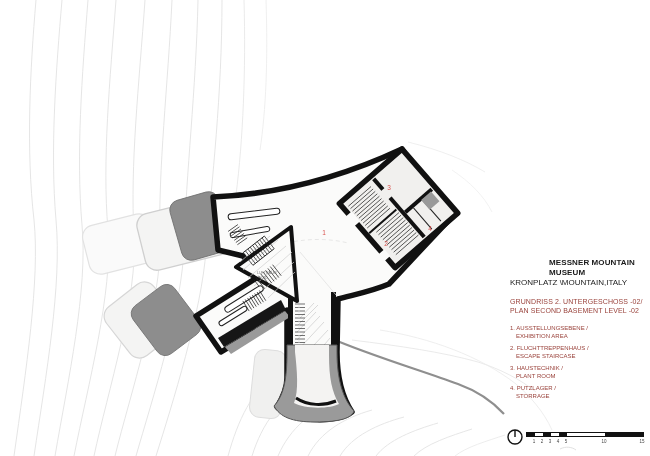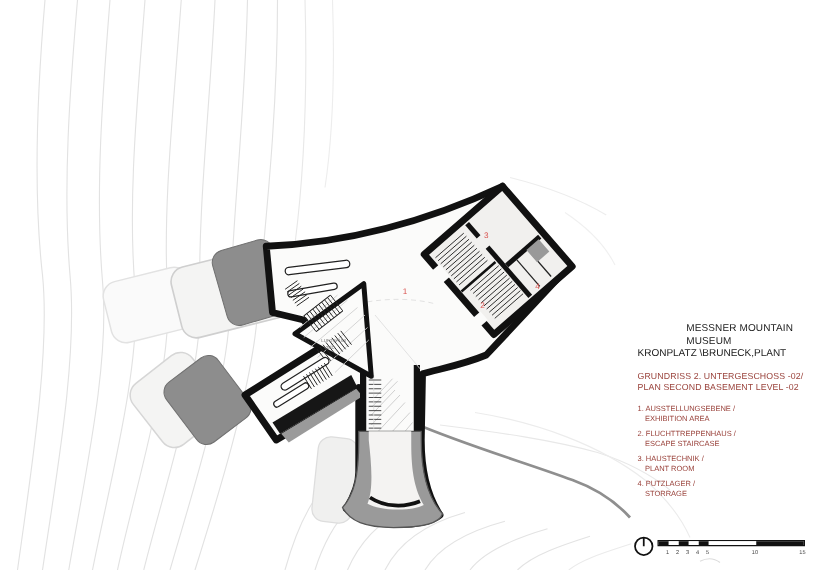--- a/index.html
+++ b/index.html
@@ -1,21 +1,21 @@
 <!DOCTYPE html>
 <html><head>
 <meta charset="utf-8">
 <style>
   html,body{margin:0;padding:0;background:#fff;}
   #stage{position:relative;width:650px;height:456px;background:#ffffff;overflow:hidden;
          font-family:"Liberation Sans",sans-serif;}
   #plan-svg{position:absolute;left:0;top:0;}
   
   #info{position:absolute;left:510px;top:258px;width:135px;color:#1a1a1a;}
-  .t1{font-size:8px;font-weight:normal;line-height:10px;letter-spacing:.1px;padding-left:39px;}
+  .t1{font-size:8px;font-weight:bold;line-height:10px;letter-spacing:.1px;padding-left:39px;}
   .t2{font-size:8px;font-weight:normal;line-height:10px;}
   .plan-title{margin-top:9px;font-size:7px;line-height:9px;letter-spacing:.1px;}
   .legend{margin-top:9px;}
   .legend-item{margin-bottom:4px;font-size:6px;line-height:8px;}
   .legend-en{padding-left:6px;}
   
   #north{position:absolute;left:506px;top:428px;width:18px;height:18px;}
   #scalebar{position:absolute;left:526px;top:432px;width:118px;height:5px;
             border:1px solid #111;box-sizing:border-box;display:flex;}
   #scalebar .seg{height:100%;}
@@ -170,21 +170,21 @@
   </g>
 
   <g font-size="3.6" fill="#6f6f6f" font-family="Liberation Sans, sans-serif">
     <text x="257" y="273.5">LUFTRAUM</text>
     <text x="259" y="279">VOID</text>
   </g>
 </svg>
 
 <div id="info">
   <div class="t1">MESSNER MOUNTAIN MUSEUM</div>
-  <div class="t2">KRONPLATZ \BRUNECK,PLANT</div>
+  <div class="t2">KRONPLATZ \MOUNTAIN,ITALY</div>
 
   <div class="plan-title" style="color:#9a433c;">
     <div>GRUNDRISS 2. UNTERGESCHOSS -02/</div>
     <div>PLAN SECOND BASEMENT LEVEL -02</div>
   </div>
 
   <div class="legend" style="color:#9a433c;">
     <div class="legend-item">
       <div>1. AUSSTELLUNGSEBENE /</div>
       <div class="legend-en">EXHIBITION AREA</div>

